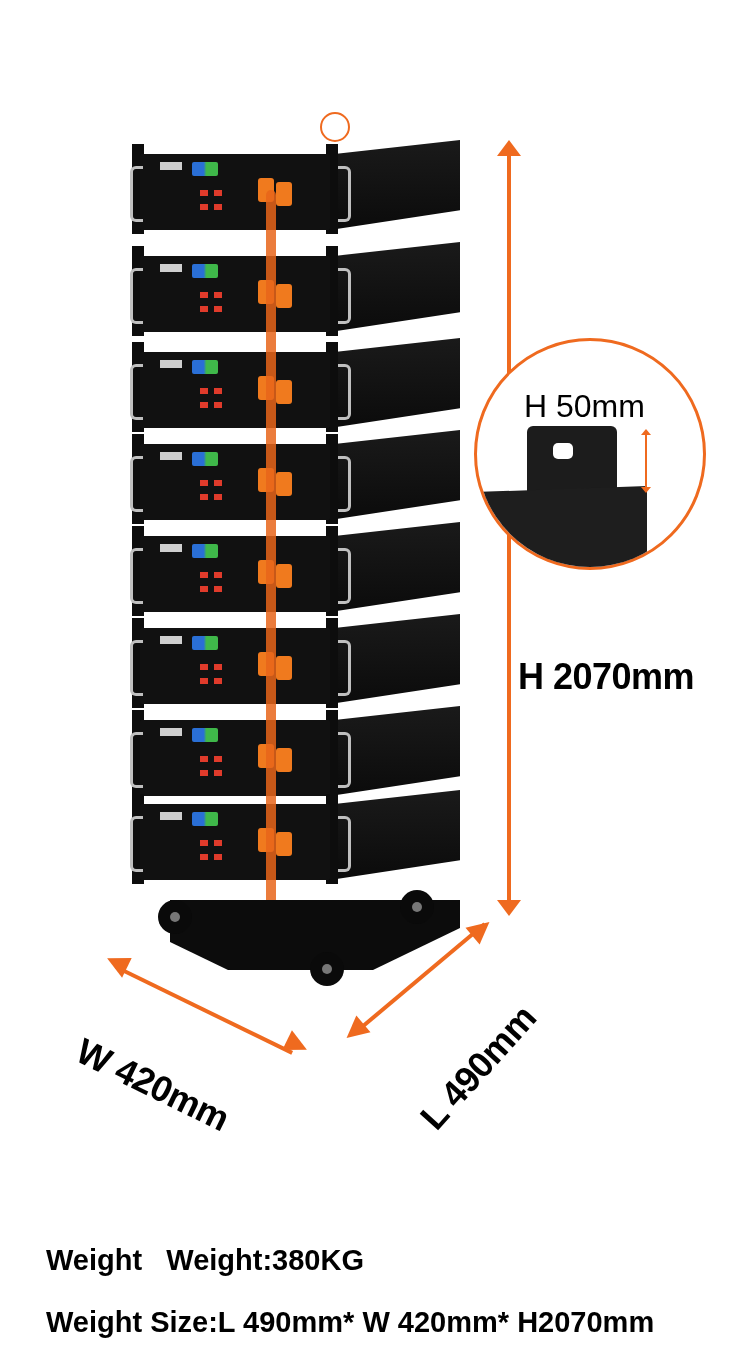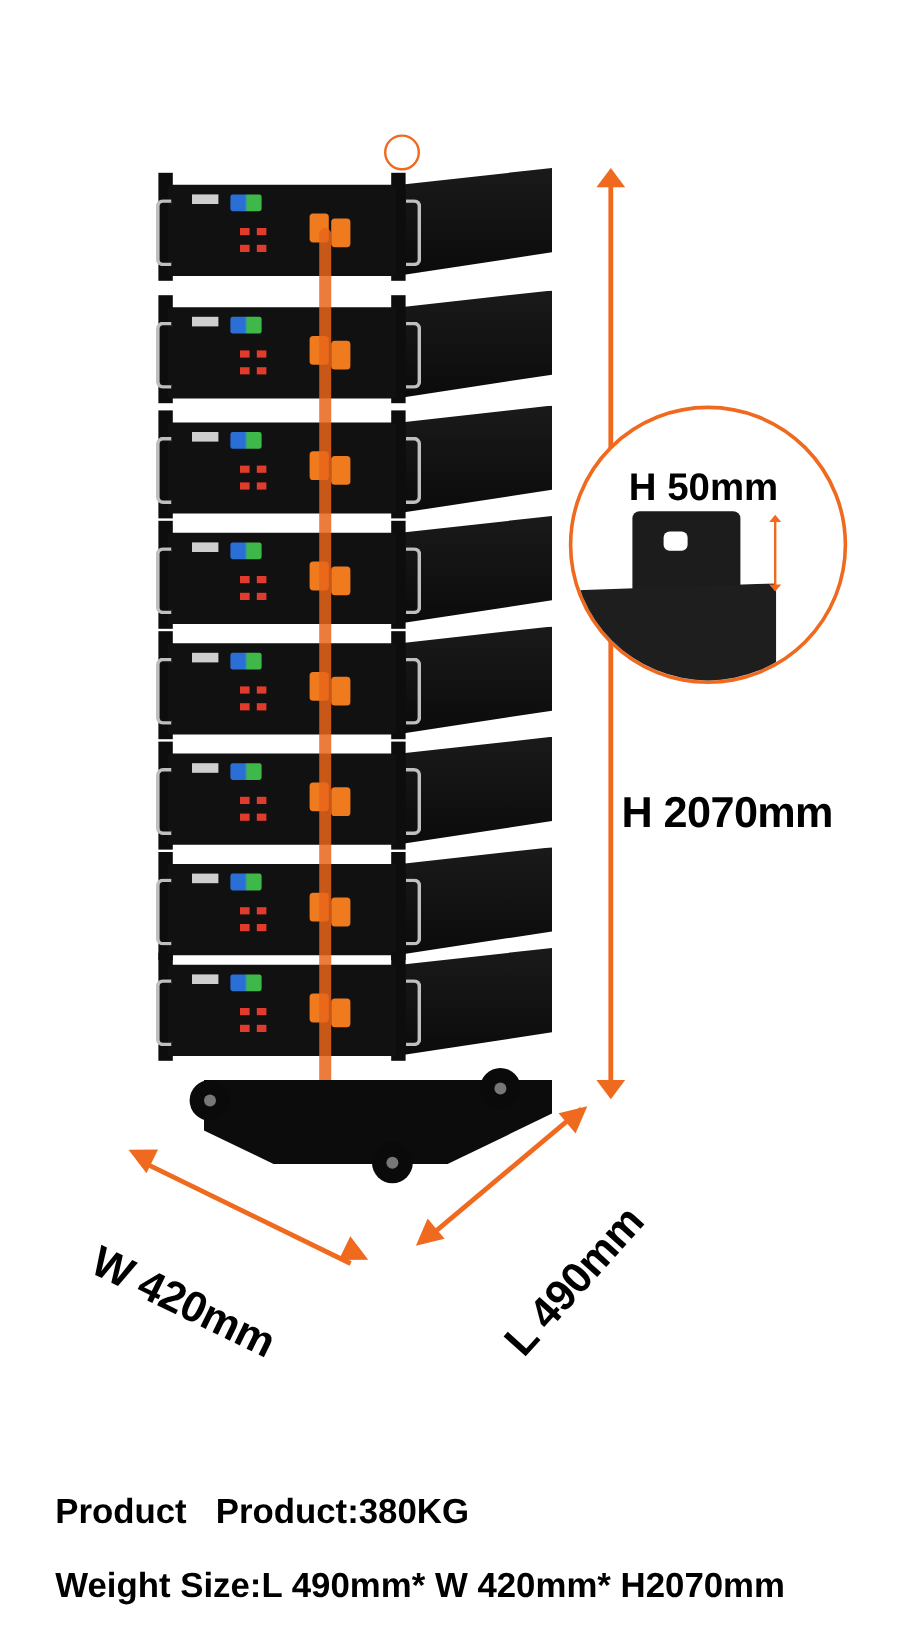--- a/index.html
+++ b/index.html
@@ -49,21 +49,21 @@
   .callout .bracket { position: absolute; left: 50px; top: 85px; width: 90px; height: 70px; background: #1c1c1c;
                       border-radius: 6px 6px 0 0; }
   .callout .hole { position: absolute; left: 76px; top: 102px; width: 20px; height: 16px; background: #fff; border-radius: 5px; }
   .callout .lower { position: absolute; left: 0; top: 145px; width: 170px; height: 100px; background: #1e1e1e;
                     clip-path: polygon(0 6%, 100% 0, 100% 100%, 0 100%); }
   .callout .mini-arrow { position: absolute; left: 168px; top: 92px; width: 2px; height: 56px; background: #ef6a1f; }
   .callout .mini-arrow::before, .callout .mini-arrow::after { content: ""; position: absolute; left: -4px; width: 0; height: 0;
     border-left: 5px solid transparent; border-right: 5px solid transparent; }
   .callout .mini-arrow::before { top: -4px; border-bottom: 6px solid #ef6a1f; }
   .callout .mini-arrow::after { bottom: -4px; border-top: 6px solid #ef6a1f; }
-  .callout-title { font-weight: bold; font-size: 32px; white-space: nowrap; text-align: right; }
+  .callout-title { font-weight: normal; font-size: 32px; white-space: nowrap; text-align: right; }
 
   .small-circle { left: 320px; top: 112px; width: 30px; height: 30px; border-radius: 50%;
                   border: 2px solid #ef6a1f; box-sizing: border-box; }
 
   .diag { height: 4px; background: #ef6a1f; transform-origin: 0 50%; }
   .tri { width: 0; height: 0; border-top: 11px solid transparent; border-bottom: 11px solid transparent; }
 
   .footer-line { font-weight: bold; font-size: 29px; white-space: nowrap; left: 46px; }
 </style>
 </head>
@@ -240,16 +240,16 @@
 <div class="abs diag" style="left:116px;top:965px;width:196px;transform:rotate(26deg)"></div>
 <div class="abs tri" style="left:106px;top:952px;border-right:22px solid #ef6a1f;transform:rotate(26deg)"></div>
 <div class="abs tri" style="left:286px;top:1034px;border-left:22px solid #ef6a1f;transform:rotate(26deg)"></div>
 <div class="abs dim-label" style="left:88px;top:1030px;transform:rotate(26deg);transform-origin:0 0">W 420mm</div>
 
 <div class="abs diag" style="left:356px;top:1030px;width:168px;transform:rotate(-40deg)"></div>
 <div class="abs tri" style="left:344px;top:1020px;border-right:22px solid #ef6a1f;transform:rotate(-40deg)"></div>
 <div class="abs tri" style="left:470px;top:918px;border-left:22px solid #ef6a1f;transform:rotate(-40deg)"></div>
 <div class="abs dim-label" style="left:412px;top:1110px;transform:rotate(-48deg);transform-origin:0 0">L 490mm</div>
 
-<div class="abs footer-line" style="top:1244px">Product   Product:380KG</div>
+<div class="abs footer-line" style="top:1244px">Weight   Weight:380KG</div>
 <div class="abs footer-line" style="top:1306px">Weight Size:L 490mm* W 420mm* H2070mm</div>
 
 <style>.footer-line{white-space:pre;}</style>
 
 </body></html>

